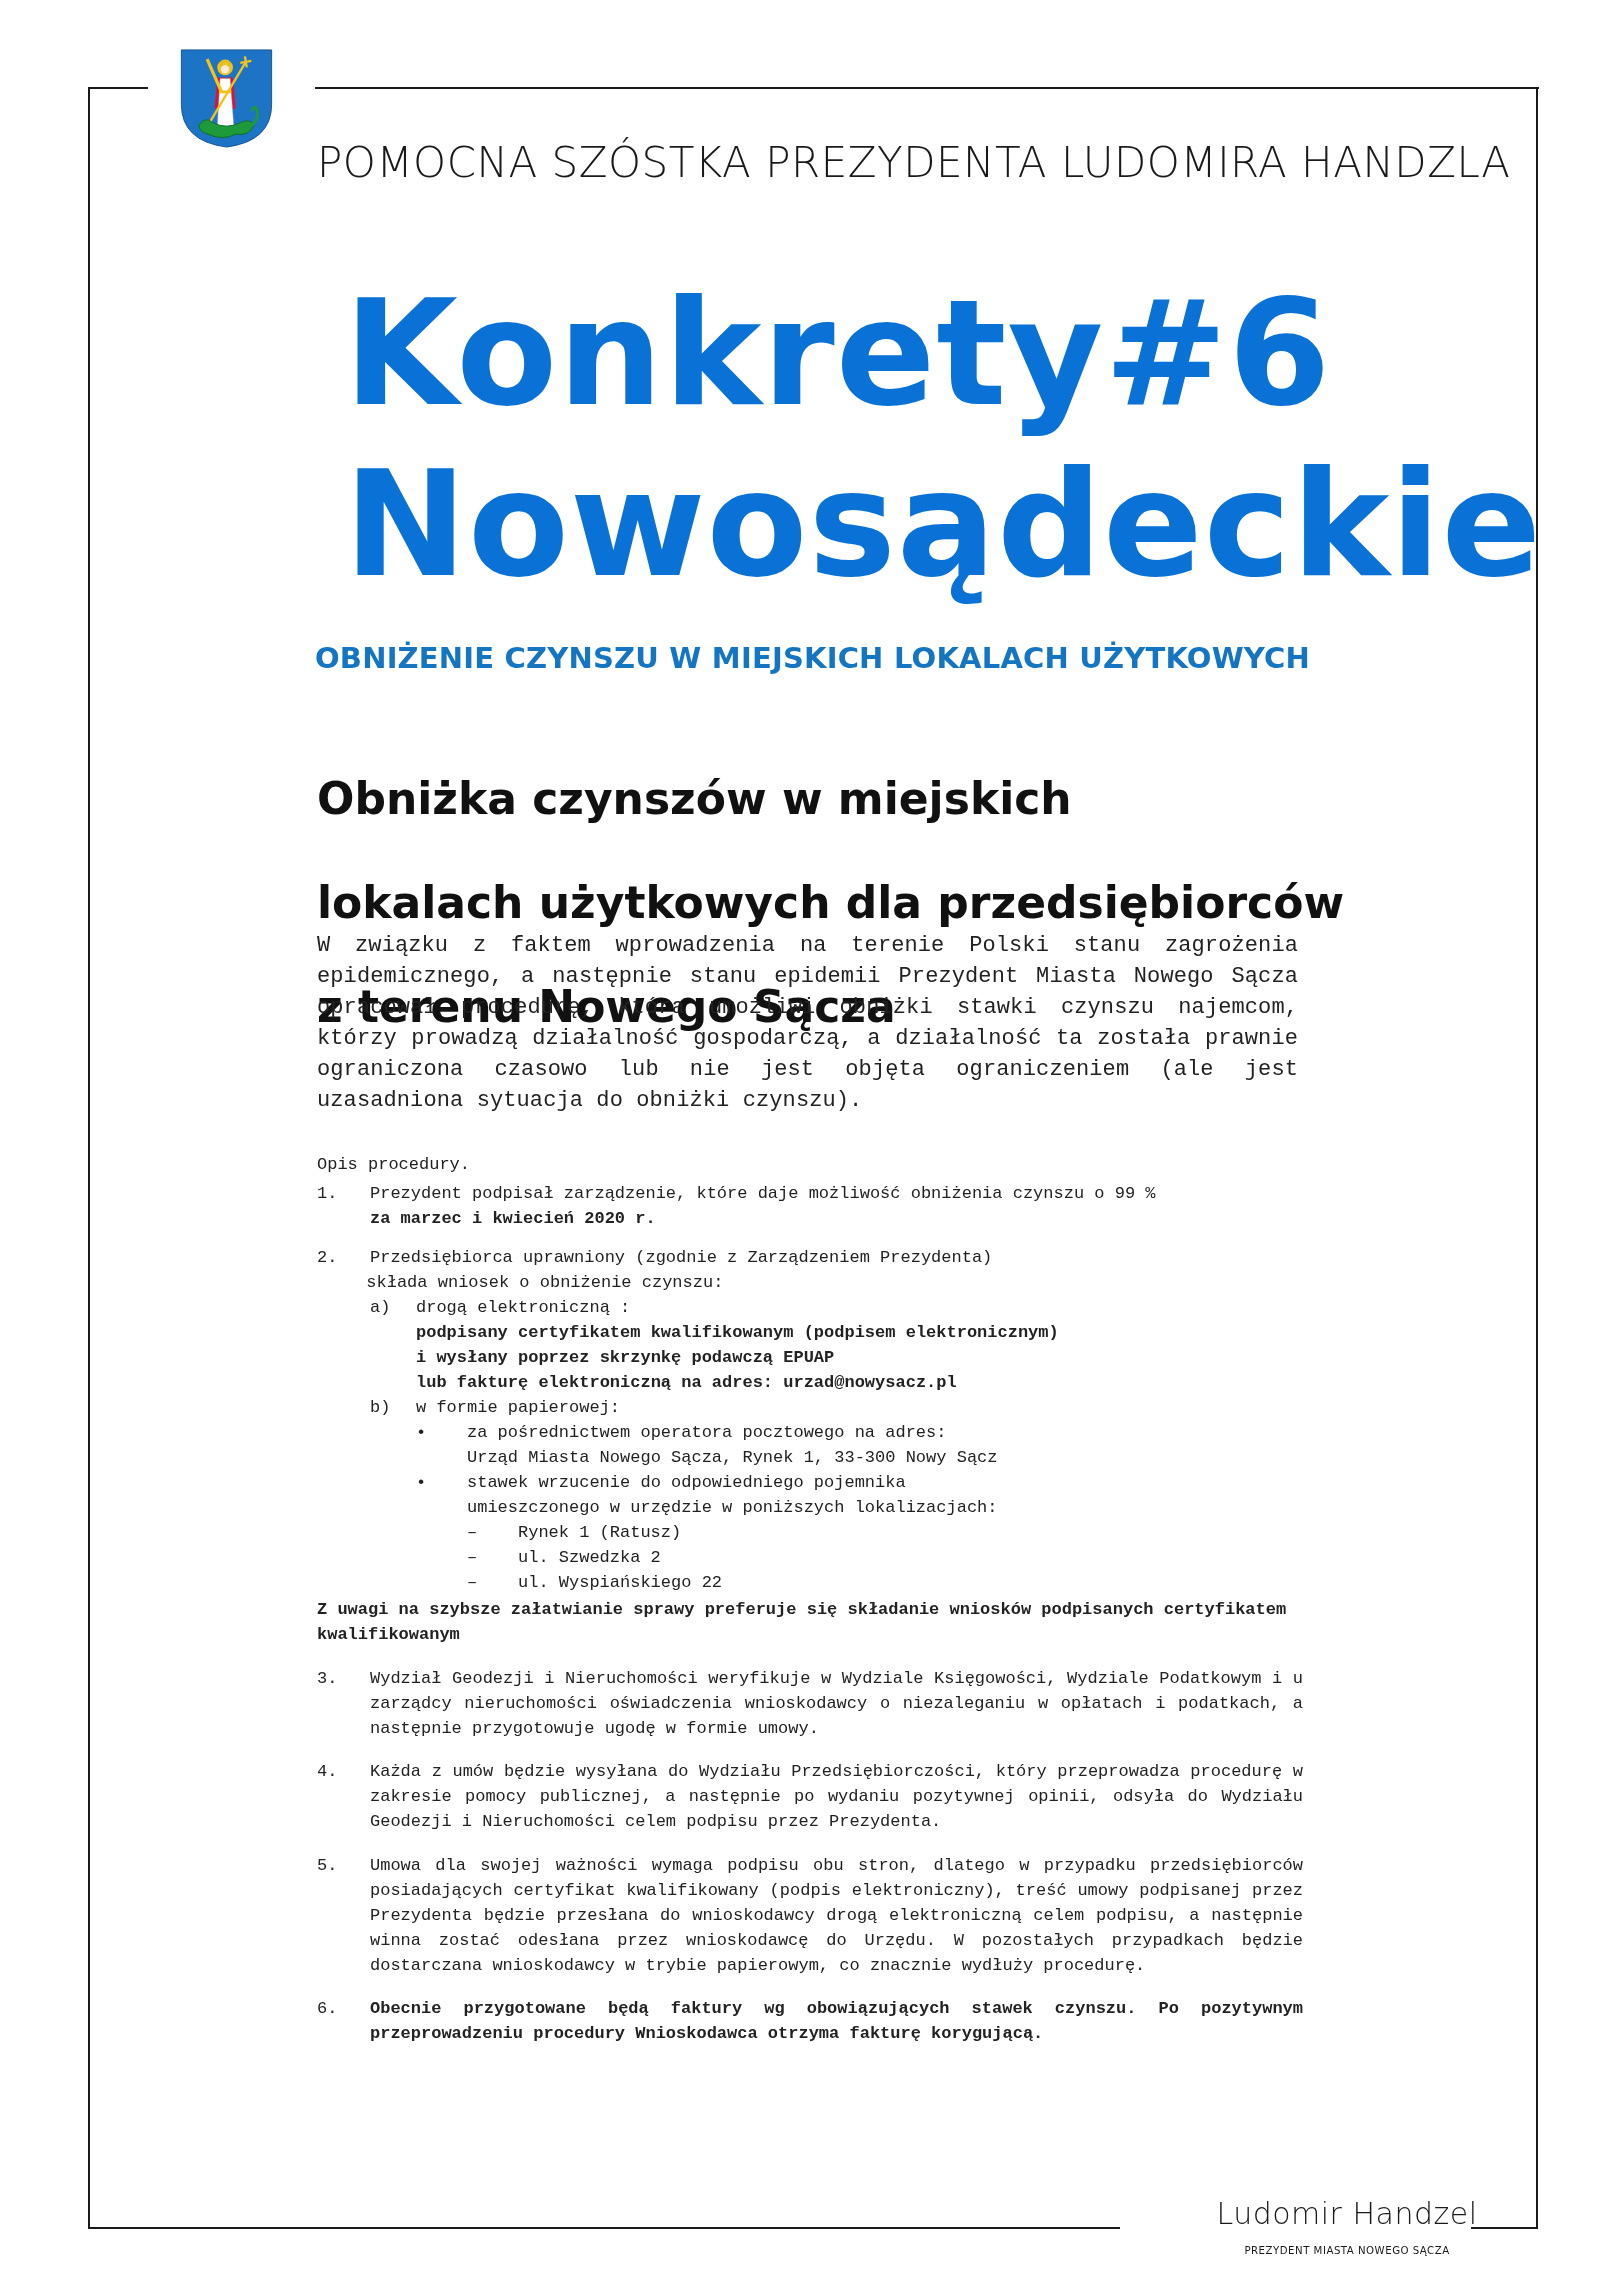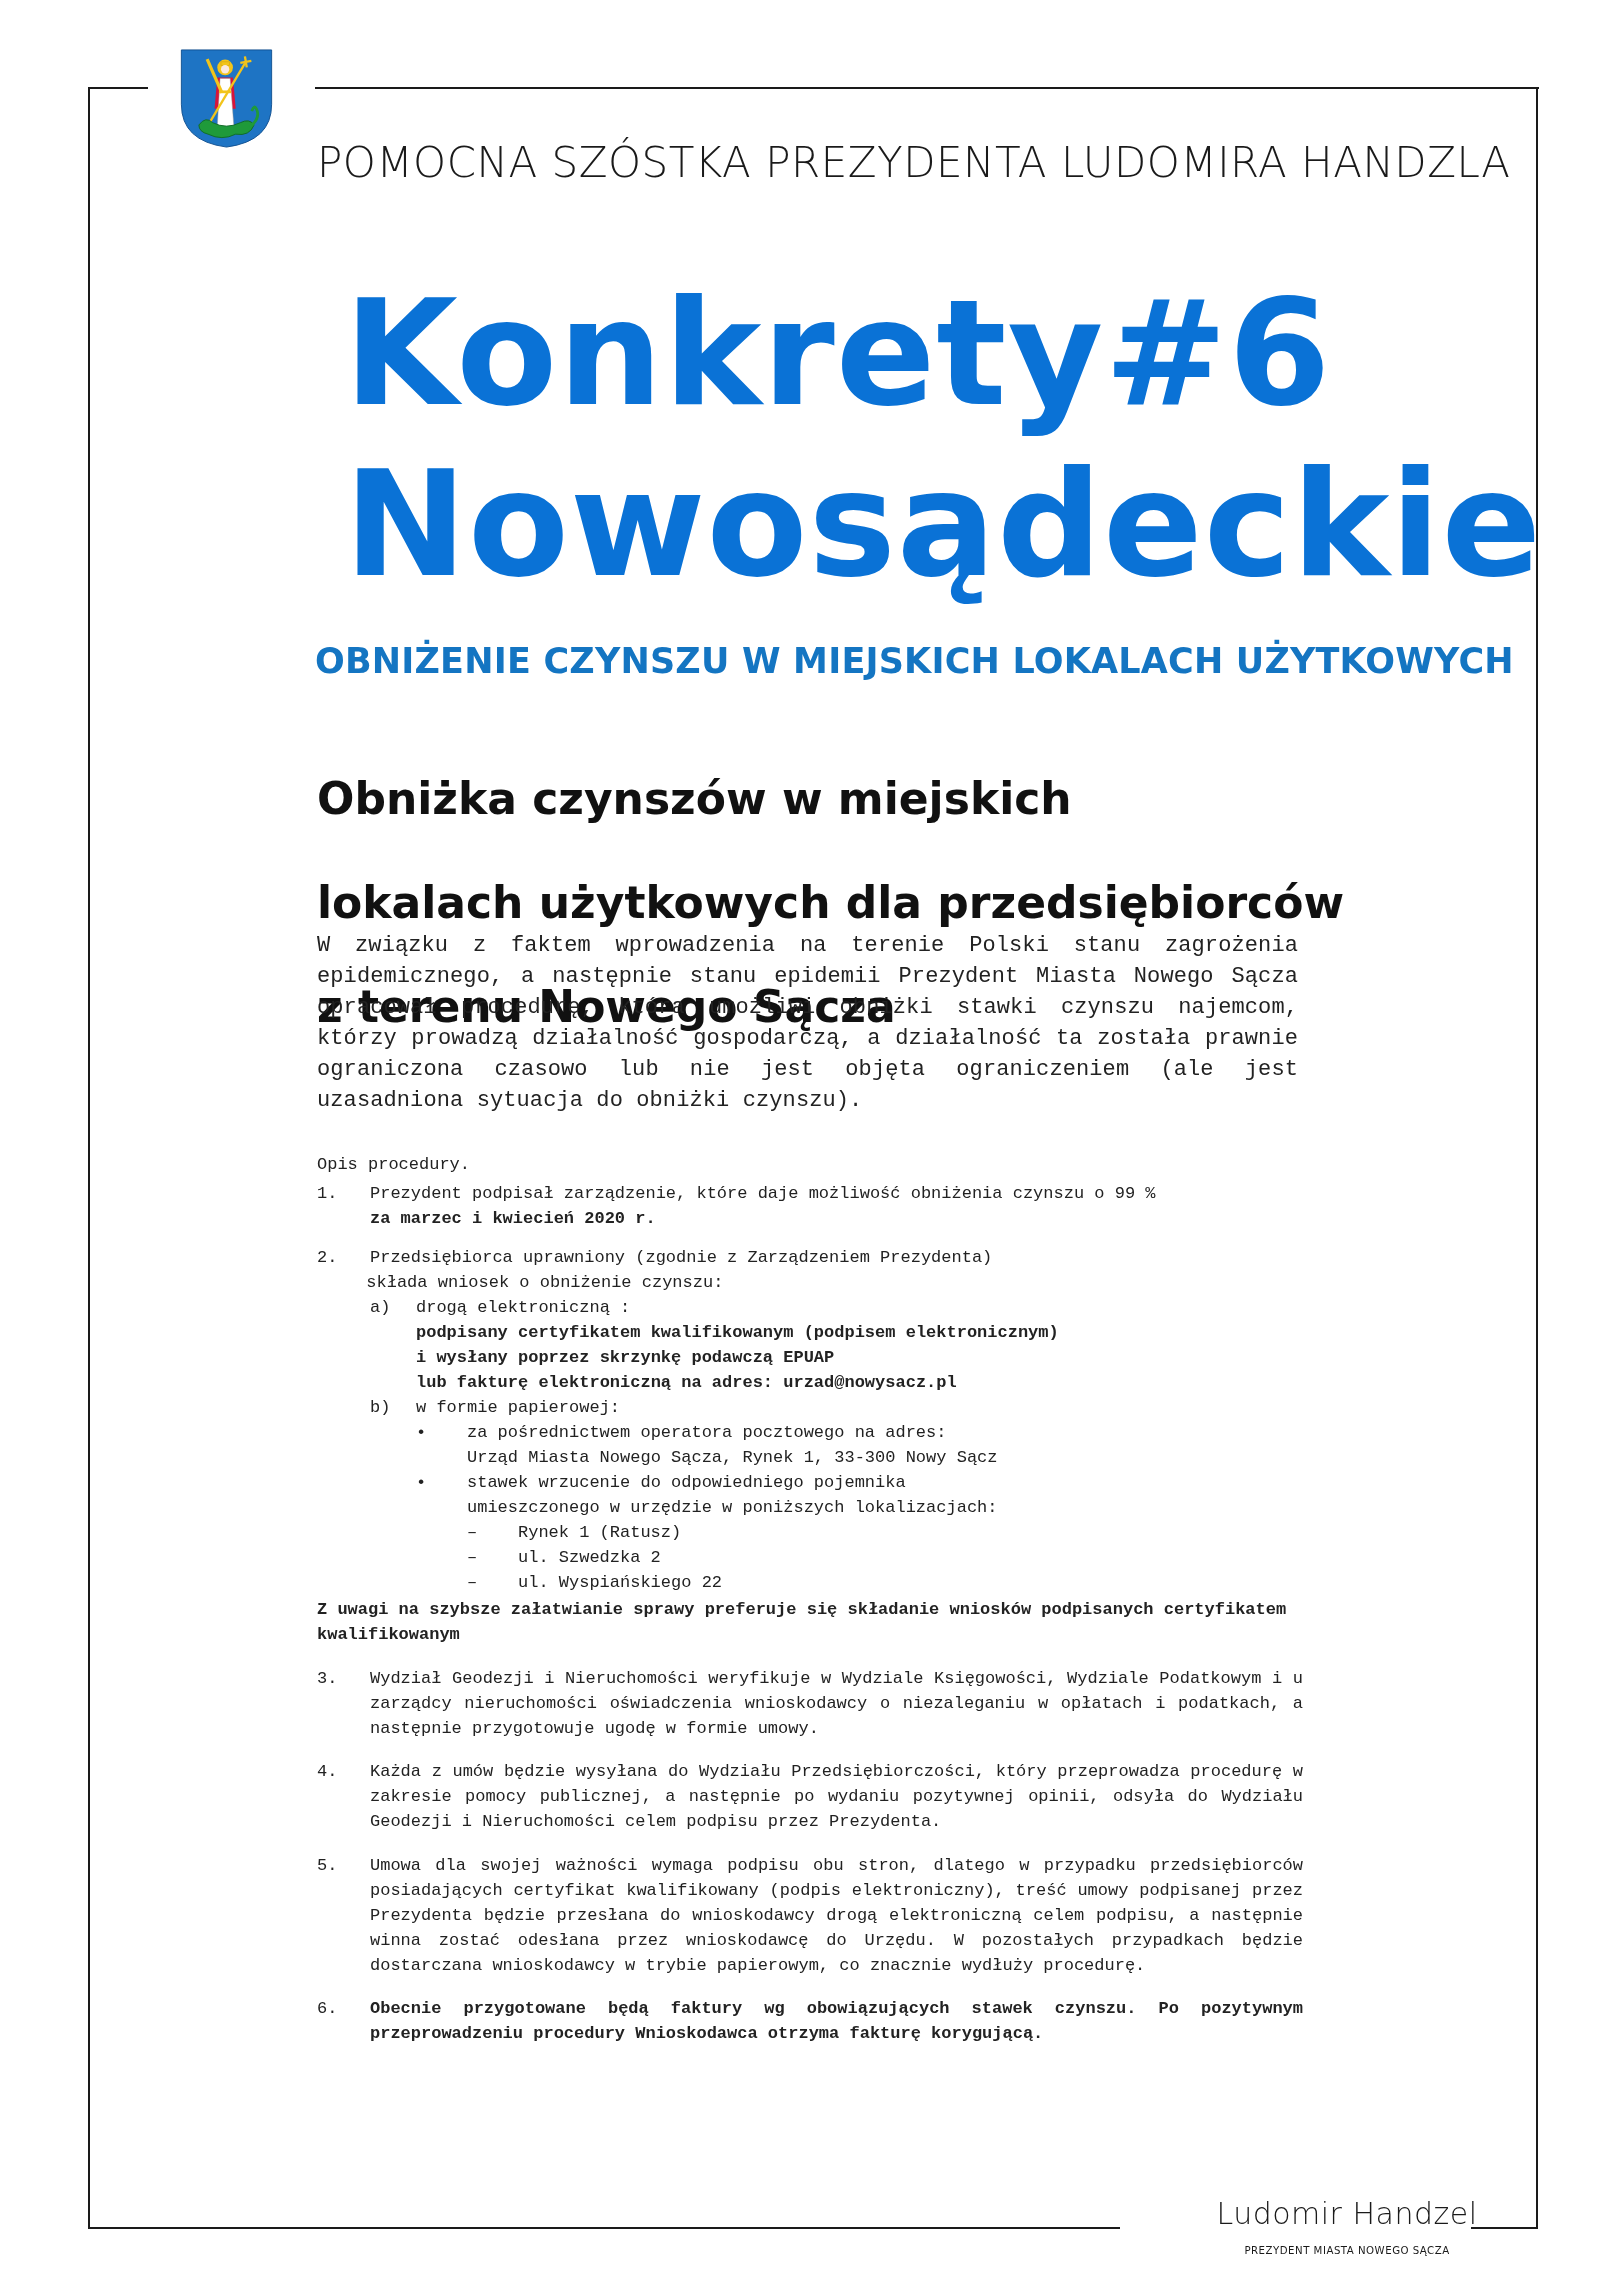--- a/index.html
+++ b/index.html
@@ -25,21 +25,21 @@
 
     .hero {
       position: absolute; left: 313px; top: 268px; width: 1004px;
       font-family: "DejaVu Sans", sans-serif; font-weight: bold;
       font-size: 147px; line-height: 171px; color: #0a72d6; letter-spacing: 0.9px;
     }
     .hero-row { display: flex; justify-content: space-between; white-space: nowrap; margin-left: 31px; }
 
     .category {
       position: absolute; left: 315px; top: 641px;
-      font-family: "DejaVu Sans", sans-serif; font-weight: bold; font-size: 35px;
+      font-family: "DejaVu Sans", sans-serif; font-weight: bold; font-size: 29px;
       color: #1475c2; white-space: nowrap; letter-spacing: 0.2px;
     }
 
     .headline {
       position: absolute; left: 317px; top: 726px; width: 1041px;
       font-family: "DejaVu Sans", sans-serif; font-weight: bold; font-size: 44px;
       line-height: 63px; color: #111;
     }
     .headline div { white-space: nowrap; margin-top: 41px; }
 

